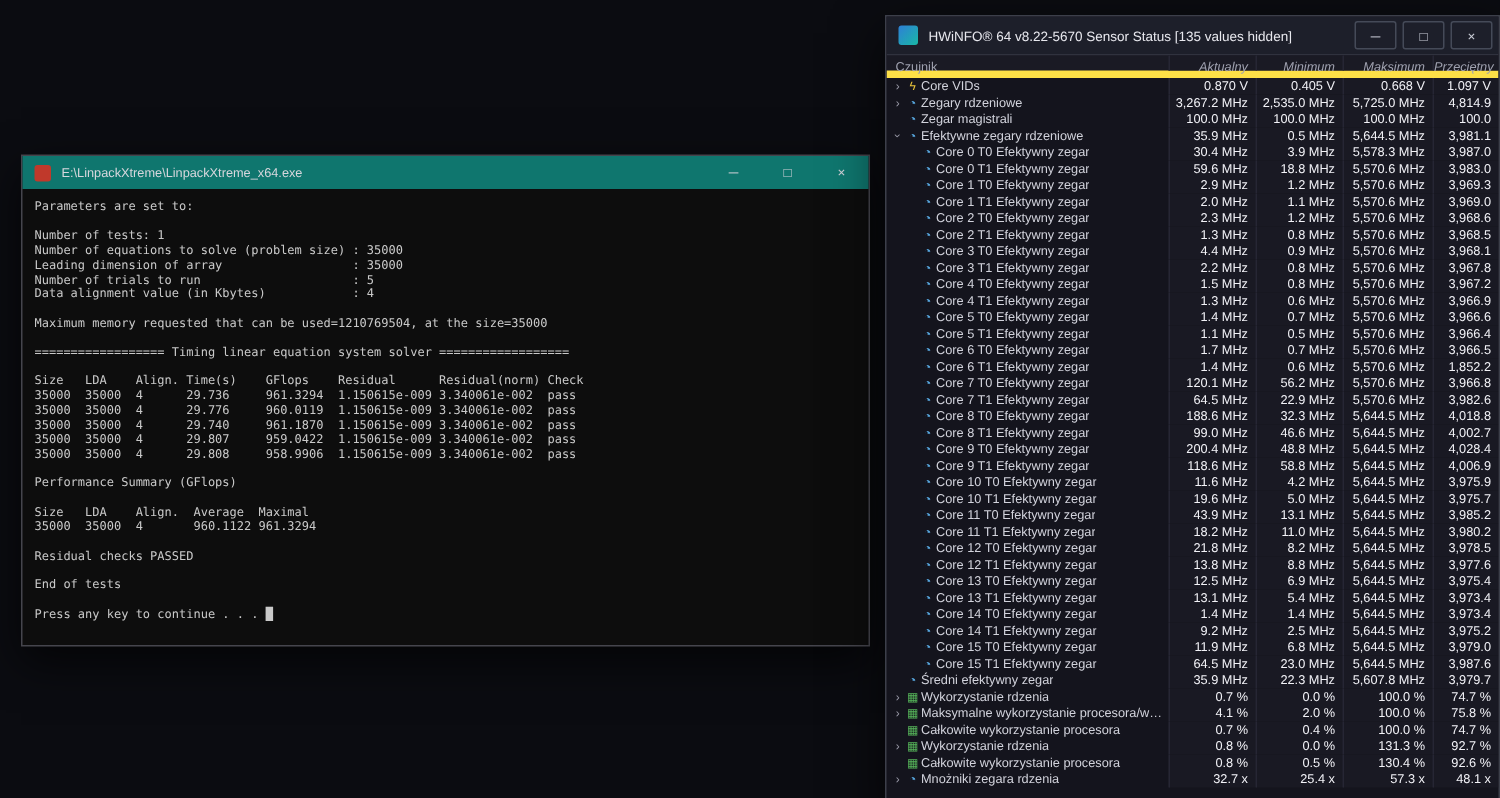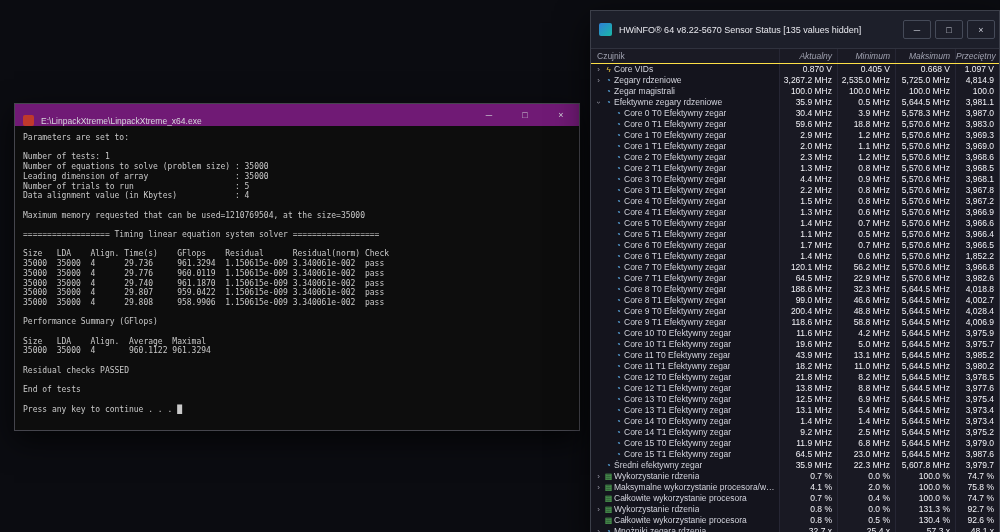--- a/index.html
+++ b/index.html
@@ -2,40 +2,40 @@
 <html><head>
 <meta charset="utf-8">
 <style>
   * { box-sizing: border-box; margin: 0; padding: 0; }
   html,body { width:1000px; height:532px; overflow:hidden; }
   body { position:relative; background:#0b0c11; font-family:"Liberation Sans", sans-serif; }
 
   
   .console { position:absolute; left:14px; top:103px; width:566px; height:328px;
              background:#0d0d0d; border:1px solid #45454d; box-shadow:0 10px 28px rgba(0,0,0,.65); }
-  .console-titlebar { height:22px; background:#701a75; display:flex; align-items:flex-end; padding-left:8px; }
+  .console-titlebar { height:22px; background:#0f766e; display:flex; align-items:center; padding-left:8px; }
   .console-app-icon { width:11px; height:11px; background:#c0392b; border-radius:2px; flex:0 0 auto; }
   .console-title { flex:1; margin-left:7px; color:#d7d7dd; font-size:8.5px; white-space:nowrap; overflow:hidden; }
   .winbtn { width:36px; height:22px; display:flex; align-items:center; justify-content:center;
             color:#cfcfd6; font-size:9px; cursor:default; }
   .console-body { padding:7px 0 0 8px; }
   .console-out { font:8px/9.7px "DejaVu Sans Mono", monospace; color:#c9c9c9; white-space:pre; }
 
   
   .hwinfo { position:absolute; left:590px; top:10px; width:410px; height:530px;
             background:#14141d; border:1px solid #3c3f4a; box-shadow:0 12px 32px rgba(0,0,0,.7);
             display:flex; flex-direction:column; overflow:hidden; }
-  .hw-titlebar { height:38px; background:#1d1f2a; border-bottom:1px solid #30323e;
+  .hw-titlebar { height:26px; background:#1d1f2a; border-bottom:1px solid #30323e;
                  display:flex; align-items:center; padding-left:8px; flex:0 0 auto; }
   .hw-app-icon { width:13px; height:13px; border-radius:2px; flex:0 0 auto;
                  background:linear-gradient(135deg,#2e7fd6,#19b8a6); }
   .hw-title { flex:1; margin-left:7px; color:#e8e8ee; font-size:9px; white-space:nowrap; overflow:hidden; }
   .hw-btn { width:28px; height:19px; border:1px solid #454a58; margin-right:4px; border-radius:2px;
             display:flex; align-items:center; justify-content:center; color:#c9ccd6; font-size:9px; }
-  .hw-header { display:flex; height:15px; background:#1a1a24; border-bottom:1px solid #fde047;
+  .hw-header { display:flex; height:15px; background:#1a1a24; border-bottom:5px solid #fde047;
                color:#9fa1af; font-size:8.5px; line-height:15px; flex:0 0 auto; }
   .hw-rows { flex:1; overflow:hidden; }
 
   .srow { display:flex; height:11px; line-height:11px; font-size:8.5px; }
   .c-lab { flex:1; min-width:0; display:flex; align-items:center; padding-left:3px; color:#d2d3dc; }
   .c-lab.ind { padding-left:13px; }
   .chev { width:9px; flex:0 0 auto; color:#9a9aa8; font-size:8px; text-align:center; display:inline-block; }
   .chev.down { transform:rotate(90deg); }
   .chev.hid { visibility:hidden; }
   .sic { width:11px; flex:0 0 auto; font-size:8px; text-align:center; }

